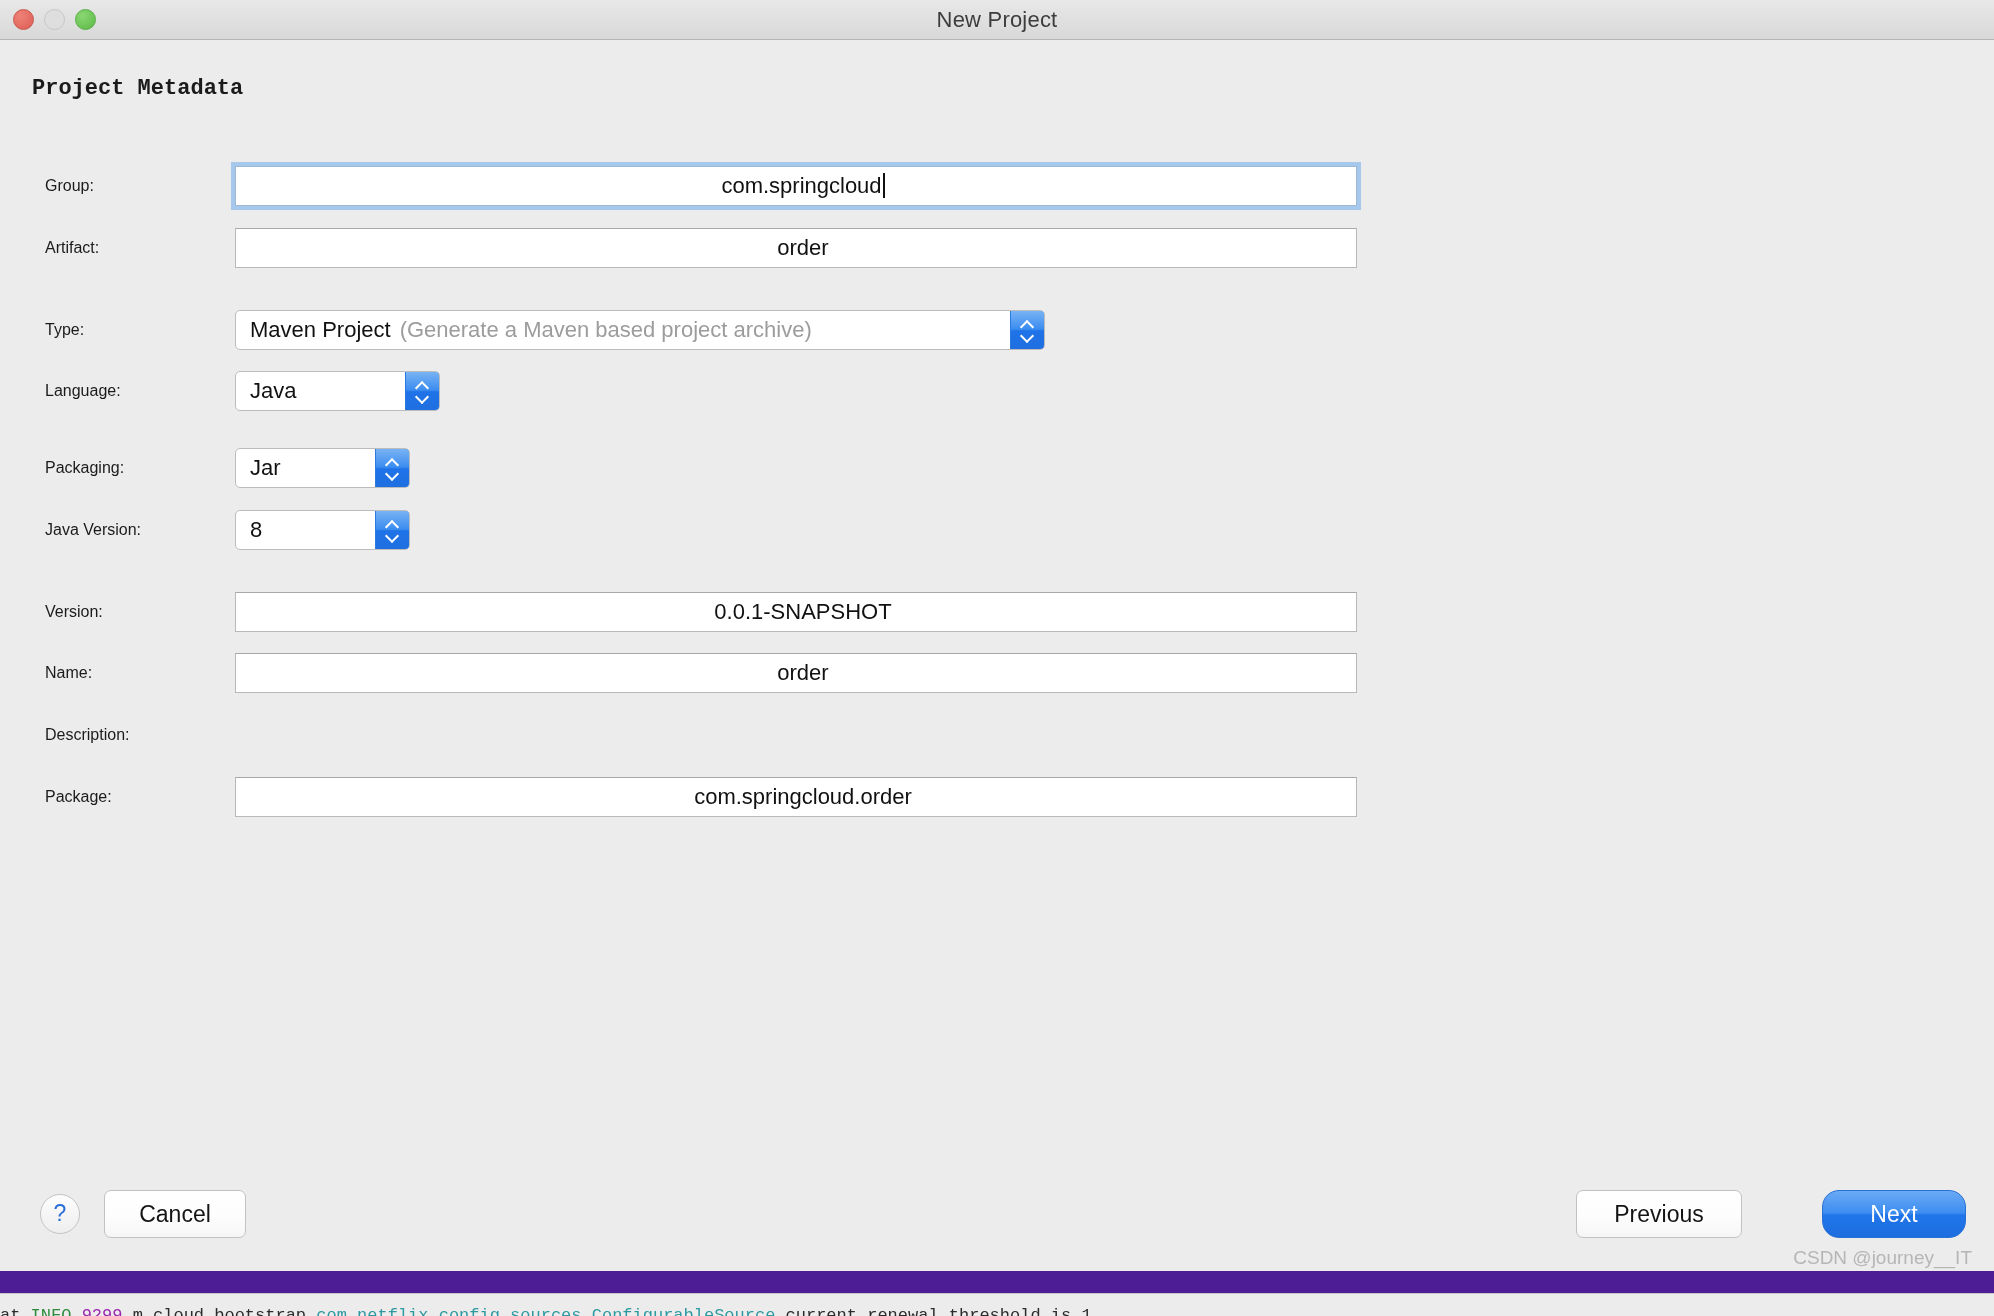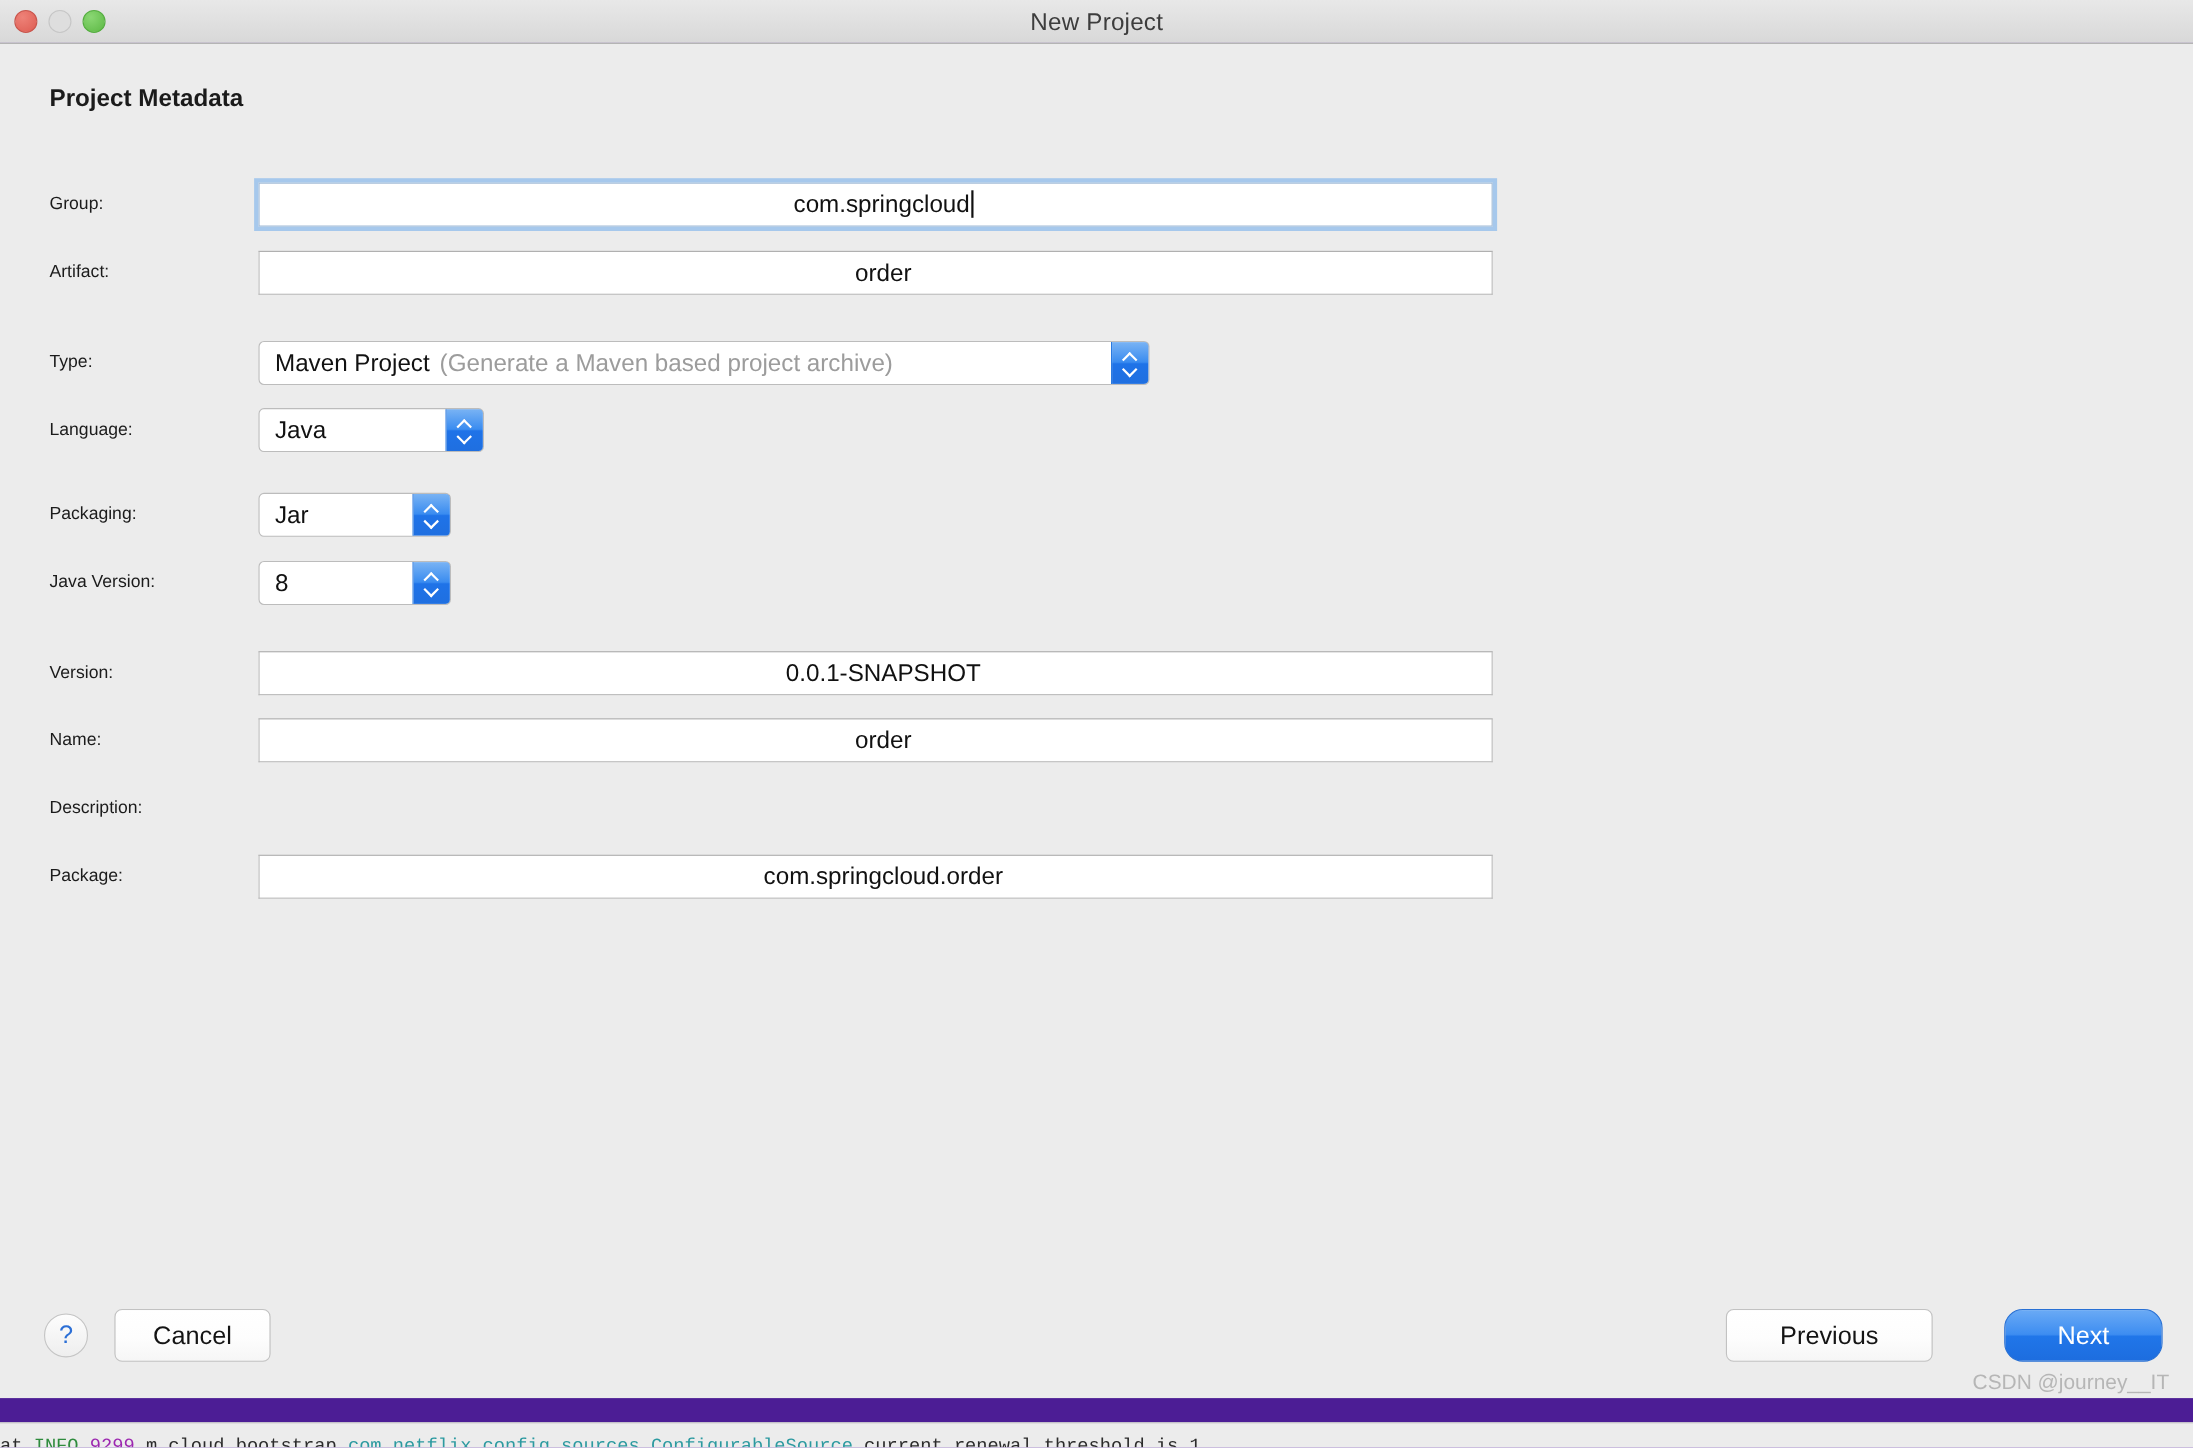--- a/index.html
+++ b/index.html
@@ -65,25 +65,26 @@
 
   
   .content {
     position: relative;
     height: 1231px;
     background: #ececec;
   }
 
   .section-title {
     position: absolute;
-    left: 45px;
+    left: 32px;
     top: 36px;
     font-size: 22px;
     font-weight: bold;
     color: #1b1b1b;
+    font-family: Liberation Mono, monospace;
   }
 
   .form {
     position: absolute;
     left: 0;
     top: 0;
     width: 100%;
   }
 
   .row {
@@ -227,21 +228,21 @@
     background: linear-gradient(to bottom, #ffffff 0%, #fdfdfd 55%, #f6f6f6 100%);
     border: 1px solid #c2c2c2;
     color: #141414;
   }
   .btn-blue {
     background: linear-gradient(to bottom, #6aaaf5 0%, #3d8df1 48%, #2076e9 52%, #1d6ddf 100%);
     border: 1px solid #2870d4;
     color: #ffffff;
   }
   .btn-cancel { left: 104px; width: 142px; }
-  .btn-previous { right: 237px; width: 188px; }
+  .btn-previous { right: 252px; width: 166px; }
   .btn-next { right: 28px; width: 144px; border-radius: 17px; }
 
   .watermark {
     position: absolute;
     right: 22px;
     bottom: 2px;
     font-size: 19px;
     color: #b6b6b6;
     white-space: nowrap;
   }

